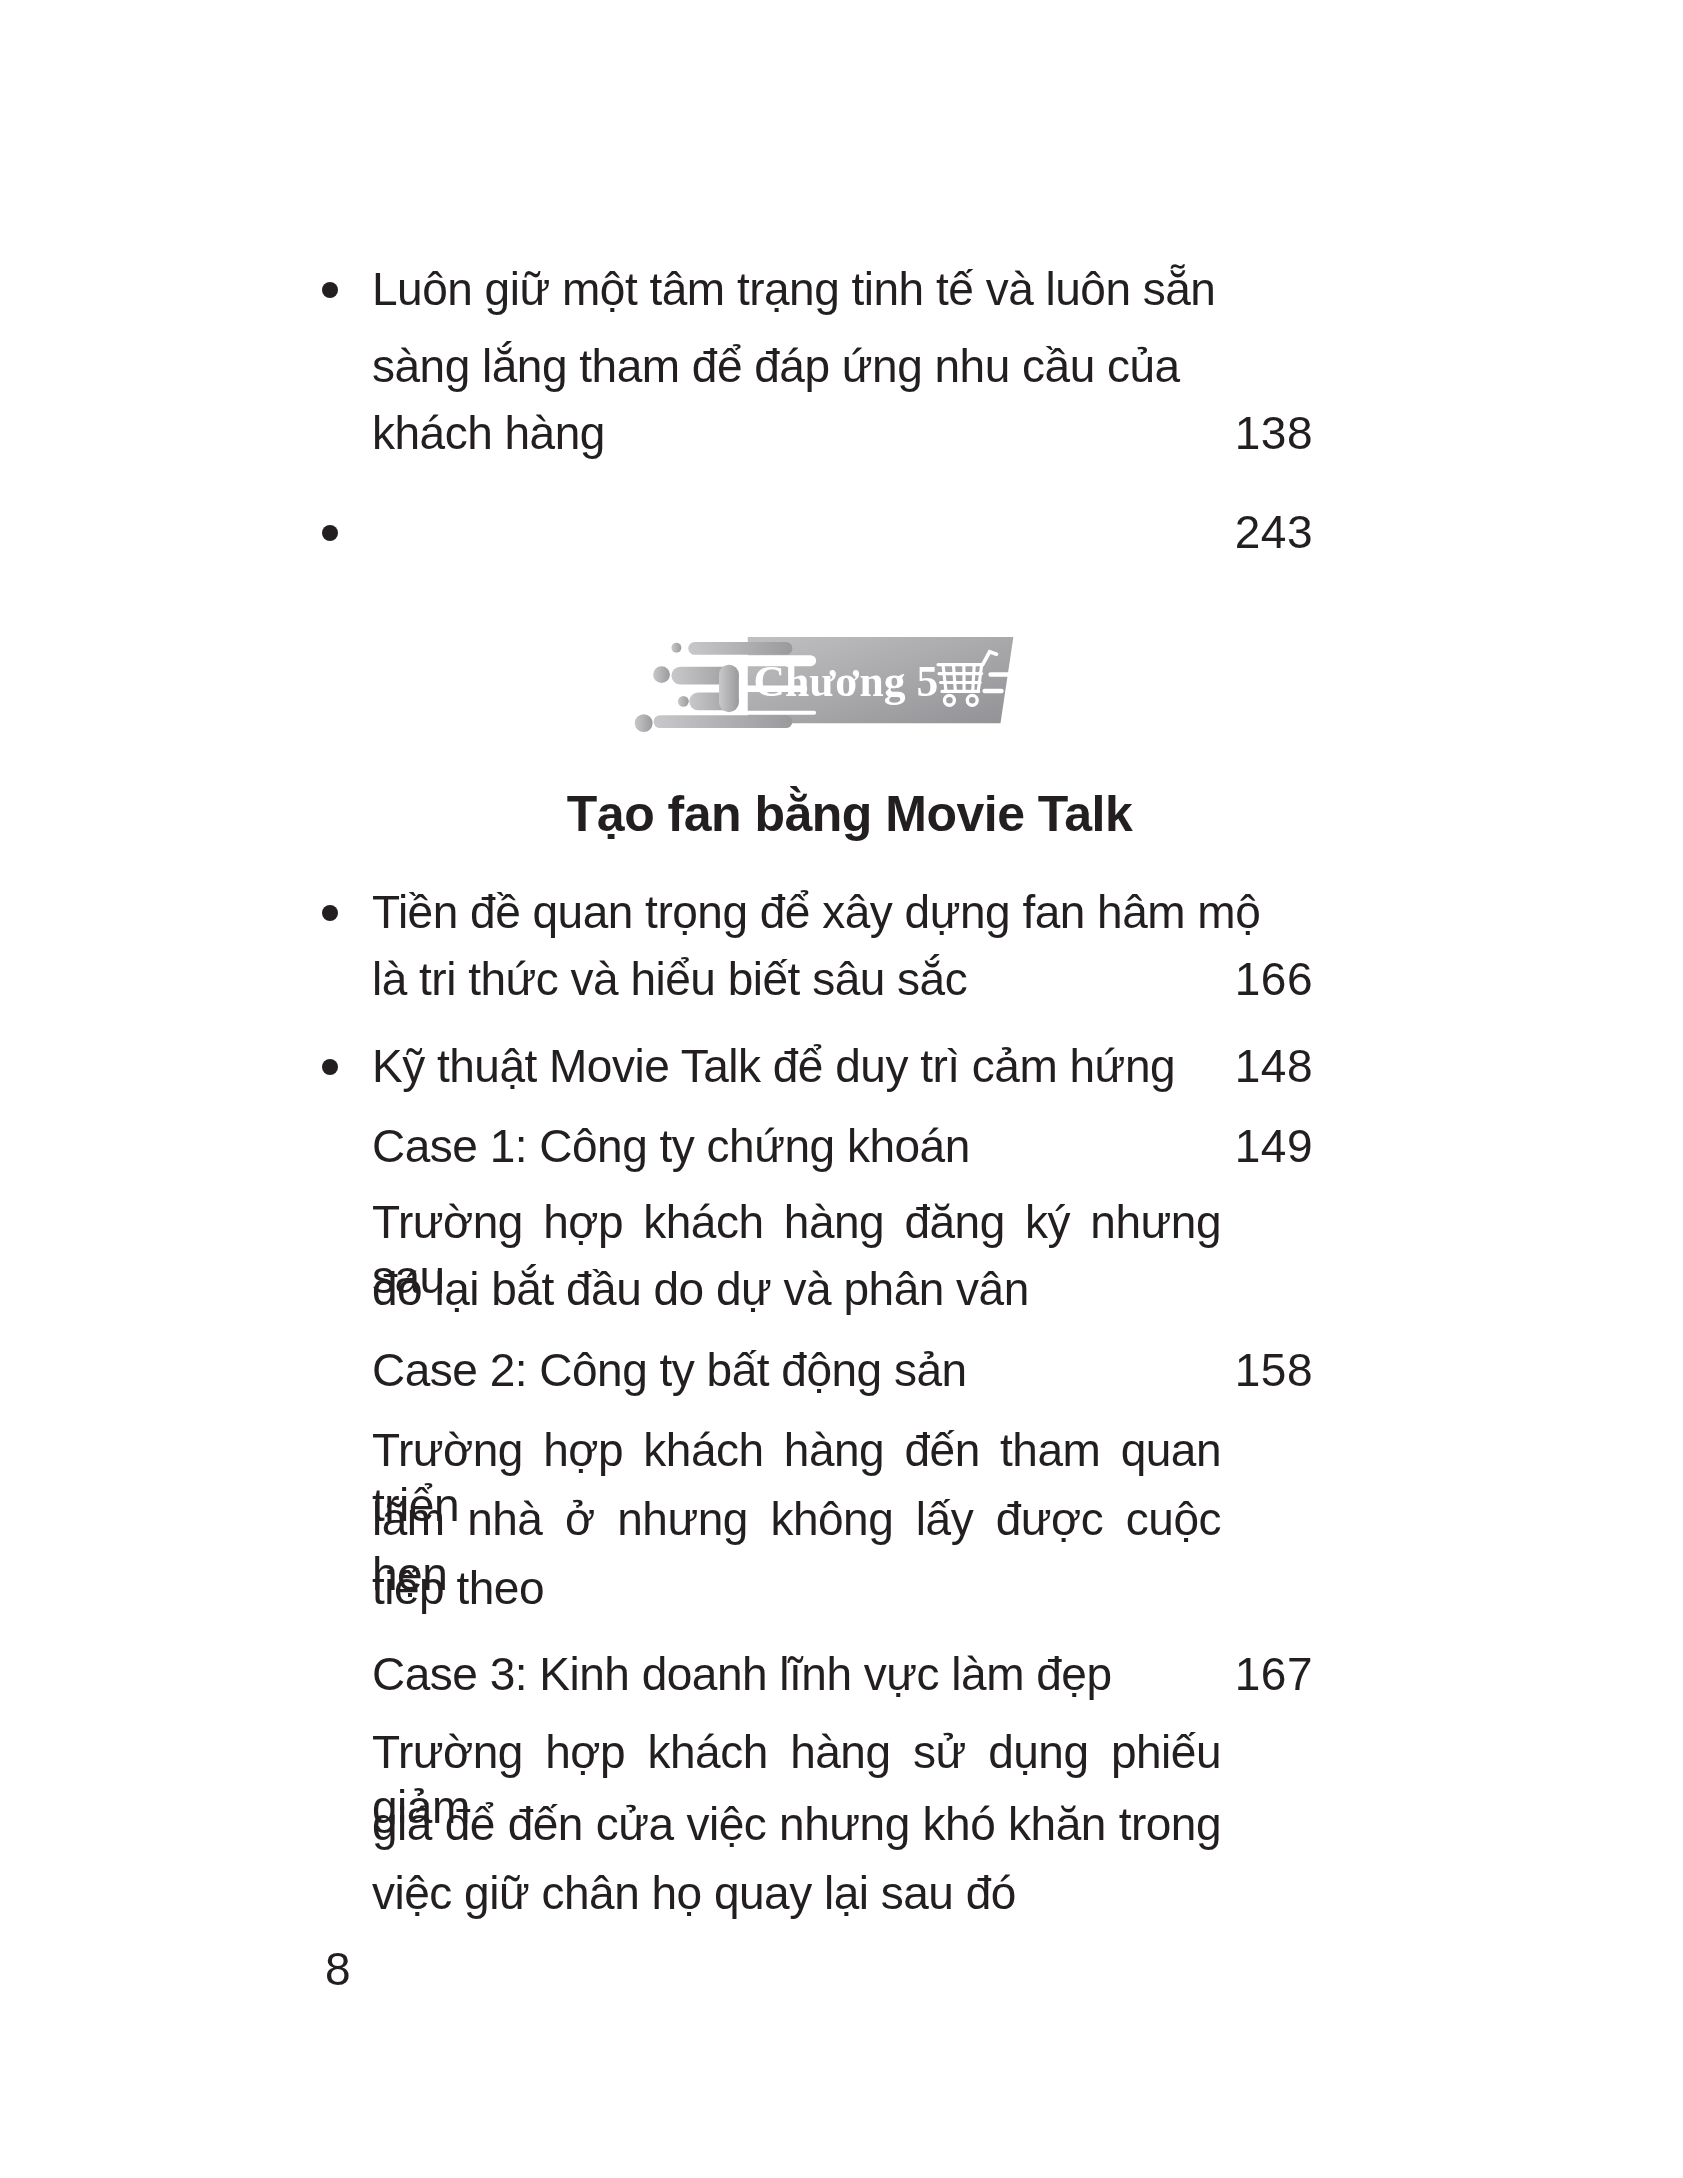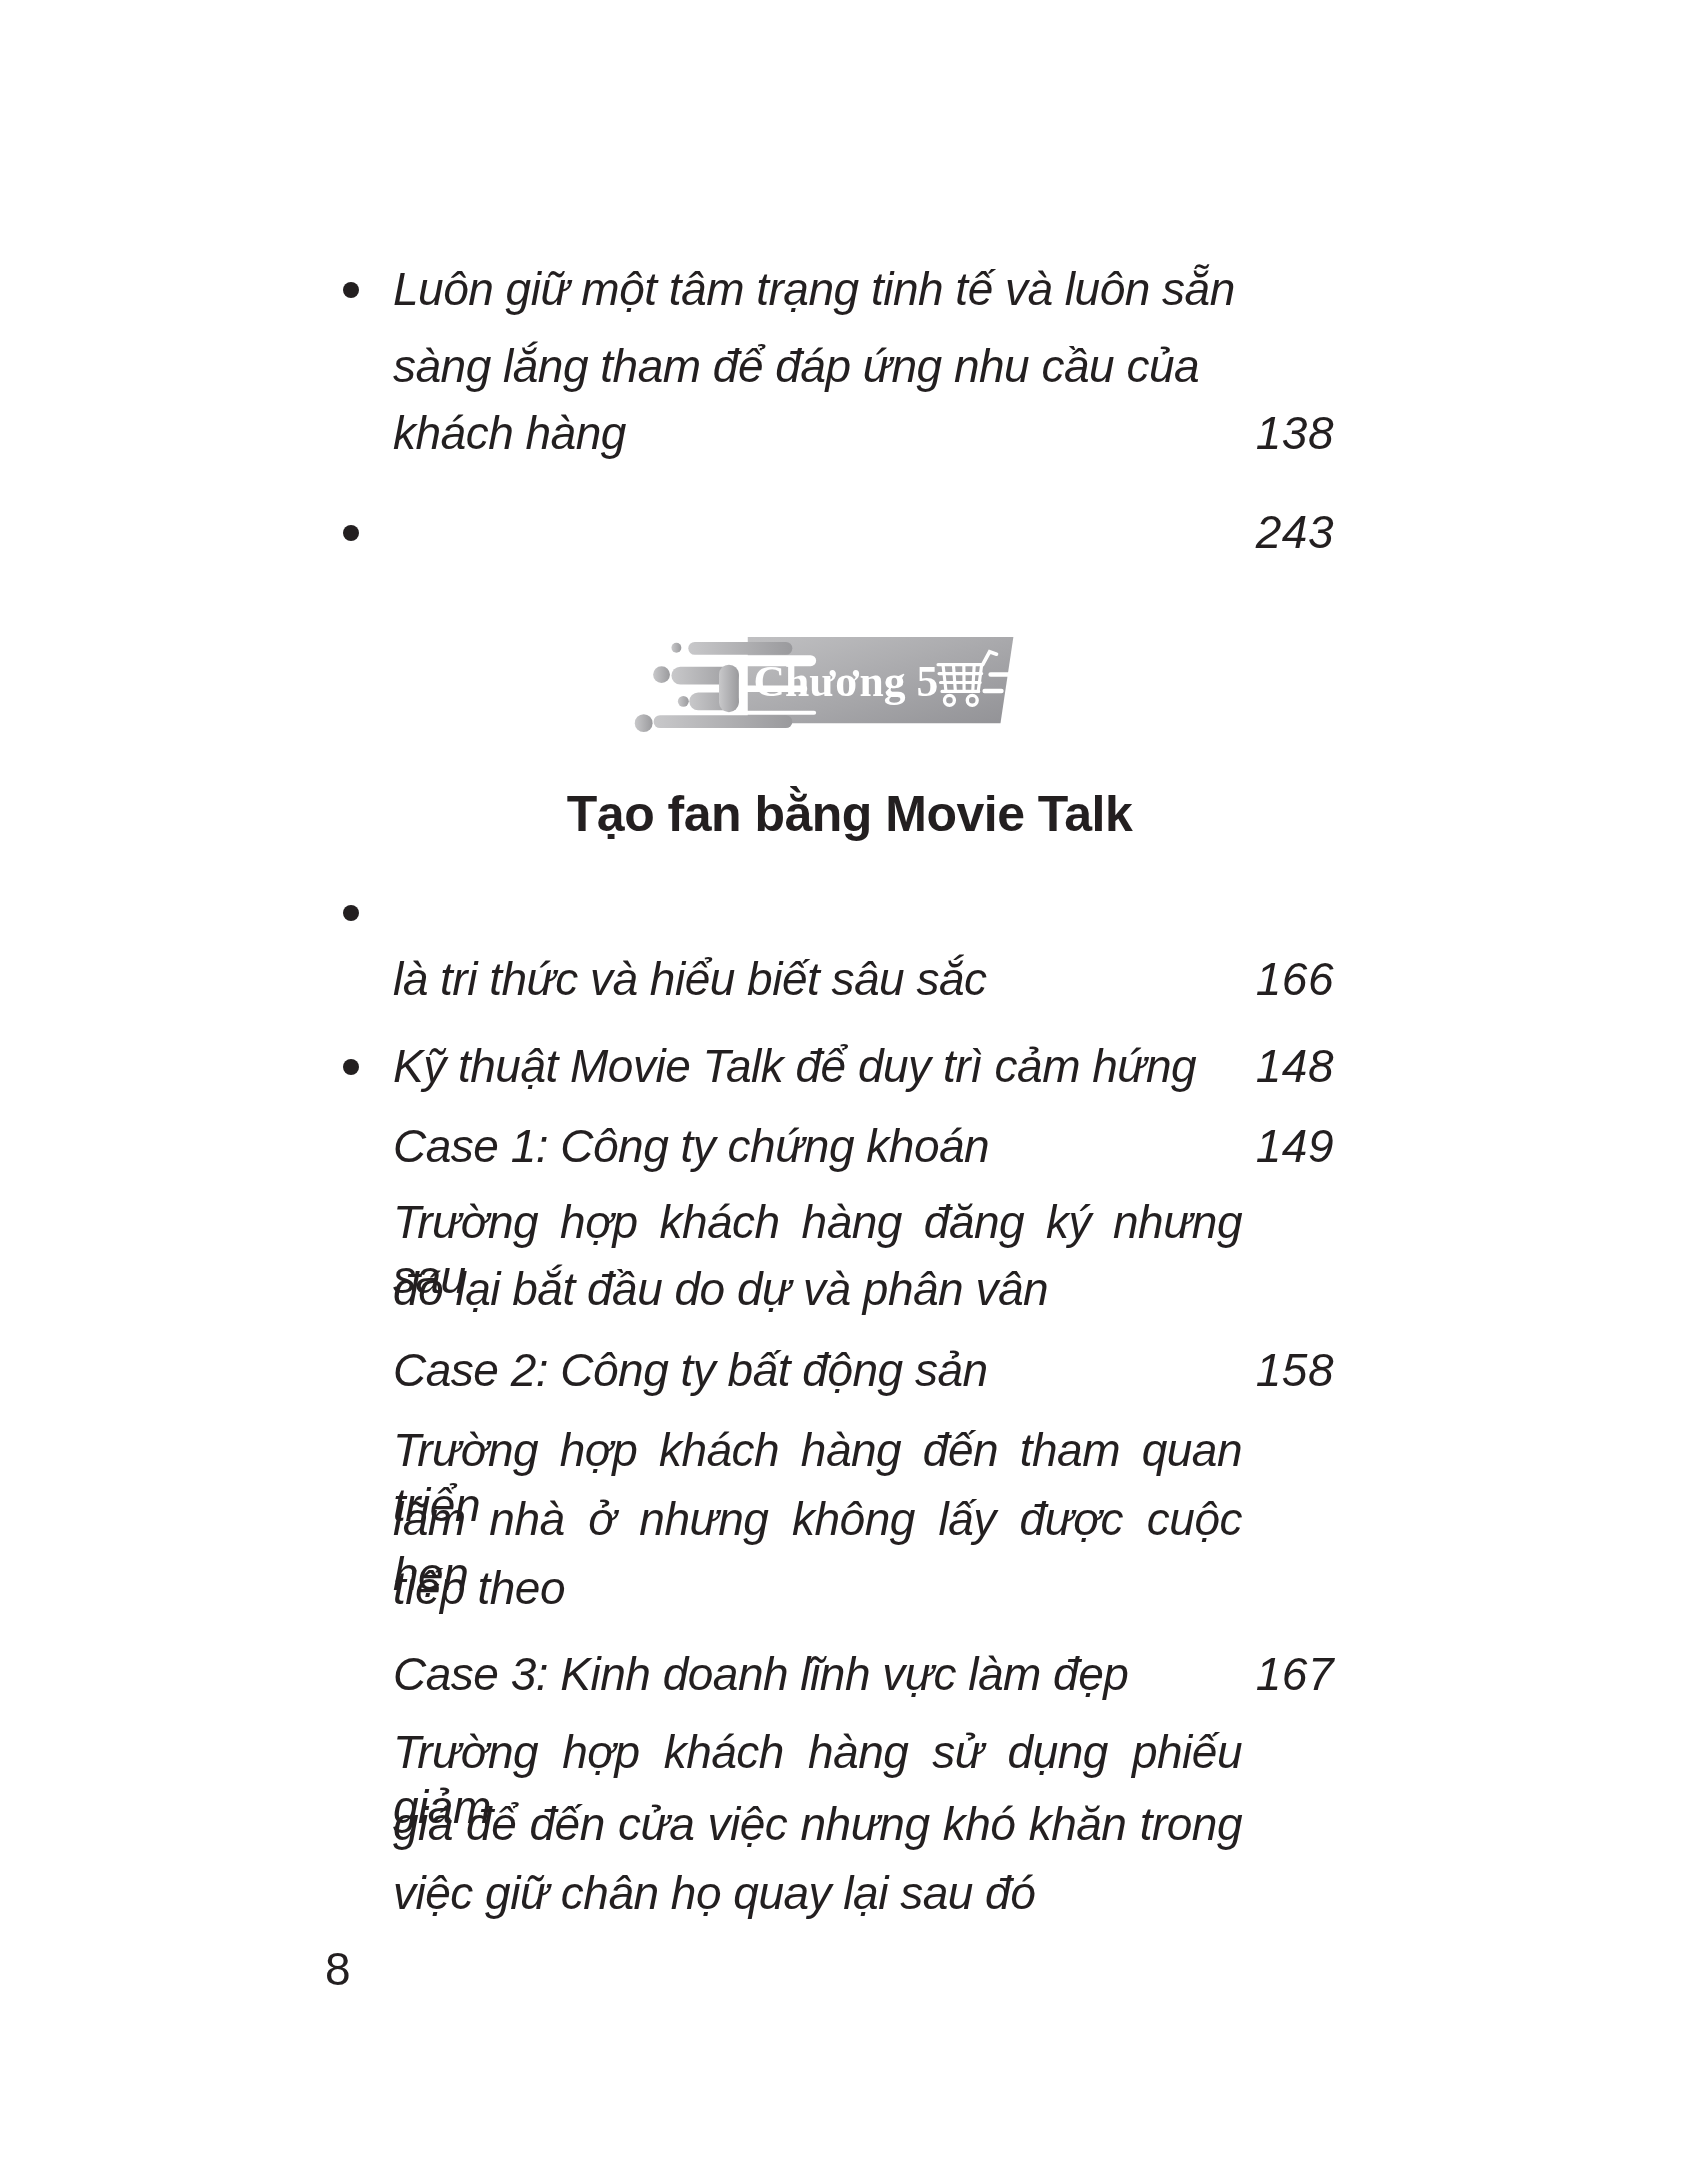--- a/index.html
+++ b/index.html
@@ -2,22 +2,22 @@
 <html><head>
 <meta charset="utf-8">
 <style>
   html,body{margin:0;padding:0;}
   body{
     width:1683px;height:2178px;position:relative;background:#ffffff;
     font-family:"Liberation Sans","DejaVu Sans",sans-serif;
     color:#231f20;overflow:hidden;
   }
   .ln{
-    position:absolute;left:393px;width:941px;height:55px;
-    font-size:46px;line-height:55px;letter-spacing:-0.5px;white-space:nowrap;font-style:italic;
+    position:absolute;left:372px;width:941px;height:55px;
+    font-size:46px;line-height:55px;letter-spacing:-0.5px;white-space:nowrap;
   }
   .ln .dot{
     position:absolute;left:-50px;top:20px;width:16px;height:16px;
     border-radius:50%;background:#231f20;
   }
   .ln .pg{position:absolute;right:0;top:0;letter-spacing:0.5px;}
   .ln.just .txt{
     display:block;width:849px;white-space:normal;
     text-align:justify;text-align-last:justify;text-justify:inter-word;
   }
@@ -83,20 +83,21 @@
     <circle cx="343.5" cy="74" r="5" stroke-width="3.4"></circle>
     <circle cx="366.5" cy="74" r="5" stroke-width="3.4"></circle>
     <path d="M385 48 H404 M379 64.5 H396" stroke-width="4.5"></path>
   </g>
 </svg>
 
 <div class="title">Tạo fan bằng Movie Talk</div>
 
 <div class="ln" style="top:885px">
   <span class="dot"></span>
+  <span class="txt">Tiền đề quan trọng để xây dựng fan hâm mộ</span>
 </div>
 <div class="ln" style="top:952px">
   <span class="txt">là tri thức và hiểu biết sâu sắc</span>
   <span class="pg">166</span>
 </div>
 <div class="ln" style="top:1039px">
   <span class="dot"></span>
   <span class="txt">Kỹ thuật Movie Talk để duy trì cảm hứng</span>
   <span class="pg">148</span>
 </div>

